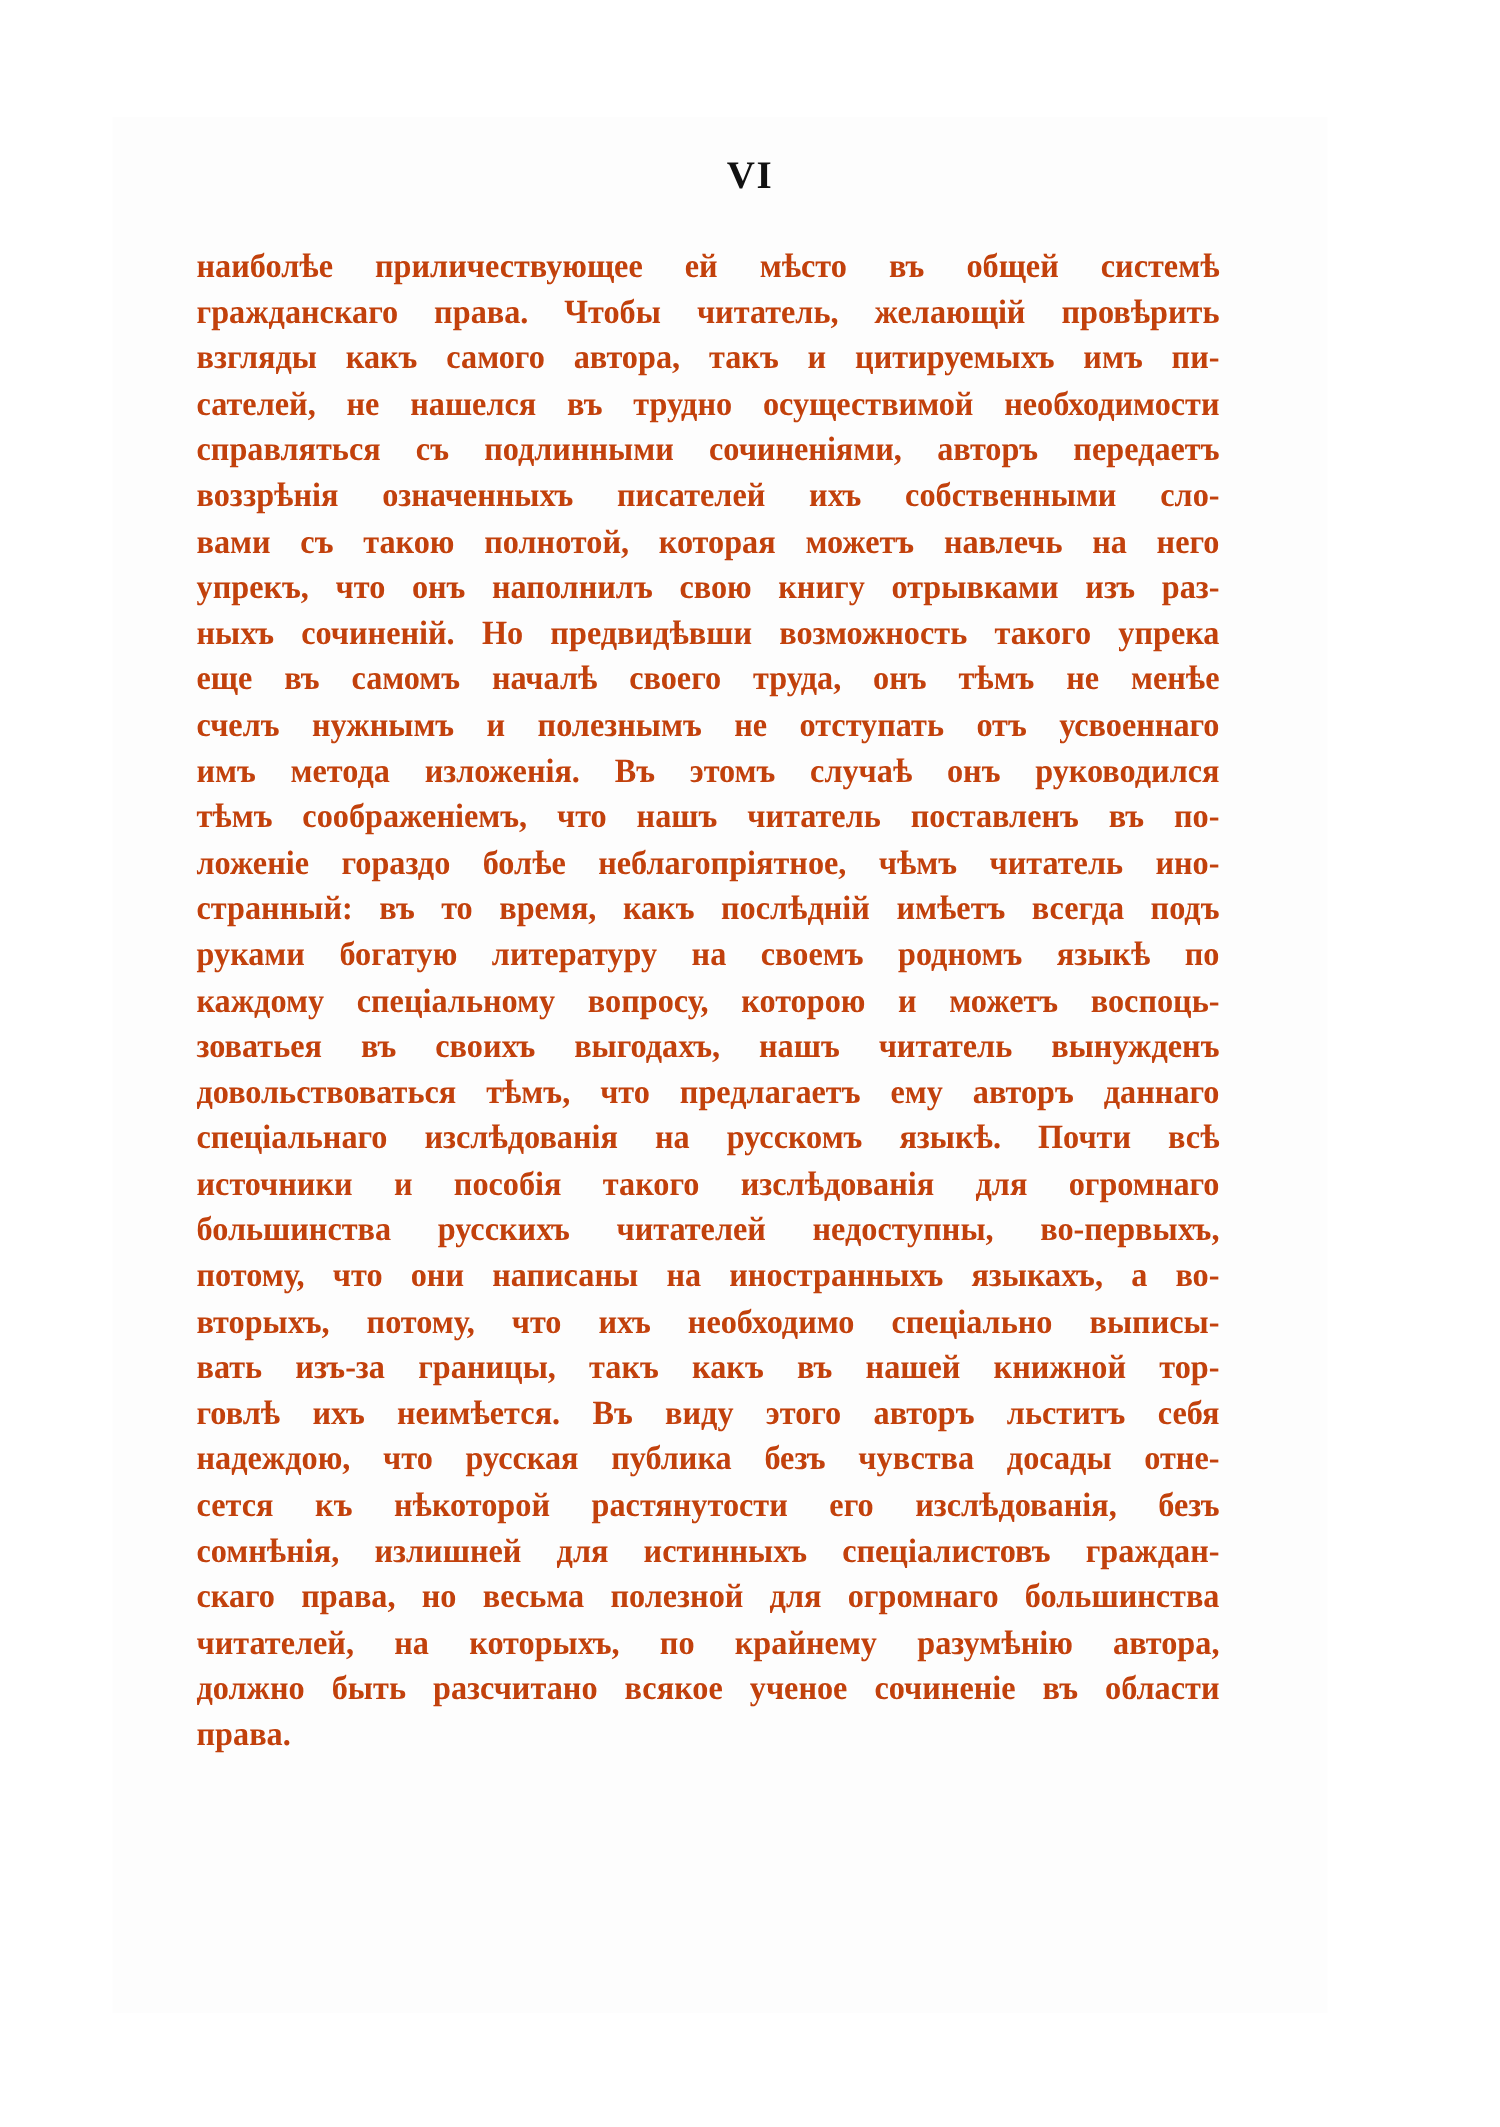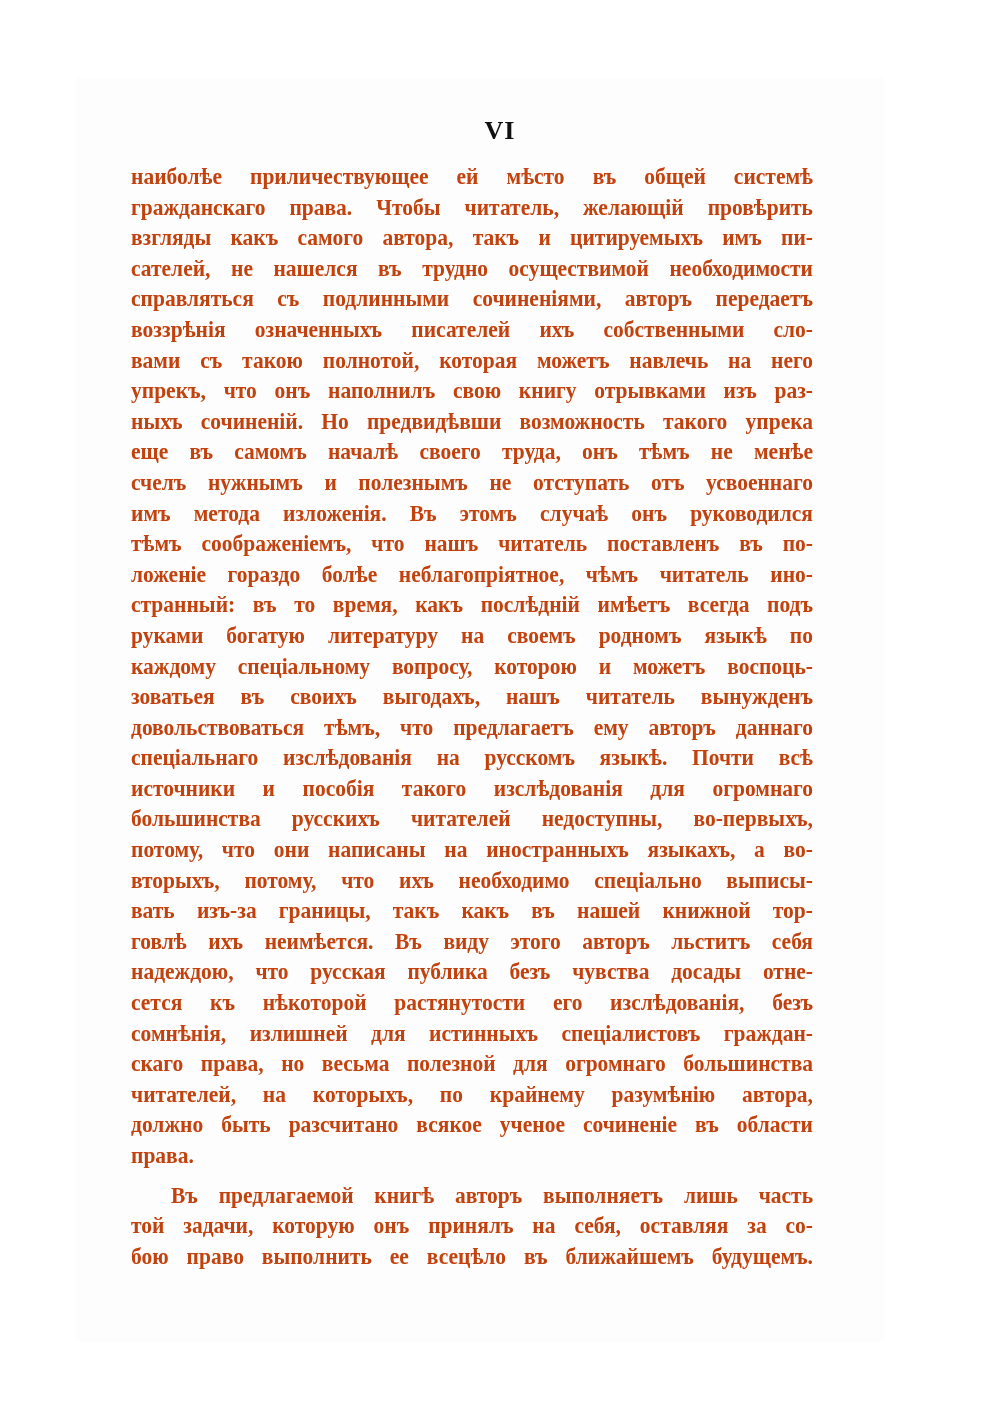--- a/index.html
+++ b/index.html
@@ -17,21 +17,21 @@
       position: absolute;
       left: 75px;
       top: 78px;
       width: 810px;
       height: 1264px;
       background: #fdfdfd;
     }
     .page-number {
       position: absolute;
       left: 0;
-      top: 116px;
+      top: 102px;
       width: 1000px;
       text-align: center;
       font-family: "Liberation Serif", "DejaVu Serif", serif;
       font-weight: bold;
       font-size: 26px;
       letter-spacing: 1px;
       color: #111;
     }
     .body-text {
       position: absolute;
@@ -98,18 +98,13 @@
     <div class="line">говлѣ ихъ неимѣется. Въ виду этого авторъ льститъ себя</div>
     <div class="line">надеждою, что русская публика безъ чувства досады отне-</div>
     <div class="line">сется къ нѣкоторой растянутости его изслѣдованія, безъ</div>
     <div class="line">сомнѣнія, излишней для истинныхъ спеціалистовъ граждан-</div>
     <div class="line">скаго права, но весьма полезной для огромнаго большинства</div>
     <div class="line">читателей, на которыхъ, по крайнему разумѣнію автора,</div>
     <div class="line">должно быть разсчитано всякое ученое сочиненіе въ области</div>
     <div class="line last">права.</div>
   </div>
   <div class="para-gap"></div>
-  <div class="paragraph">
-    <div class="line indent">Въ предлагаемой книгѣ авторъ выполняетъ лишь часть</div>
-    <div class="line">той задачи, которую онъ принялъ на себя, оставляя за со-</div>
-    <div class="line">бою право выполнить ее всецѣло въ ближайшемъ будущемъ.</div>
-  </div>
 </div>
 
 </body></html>

